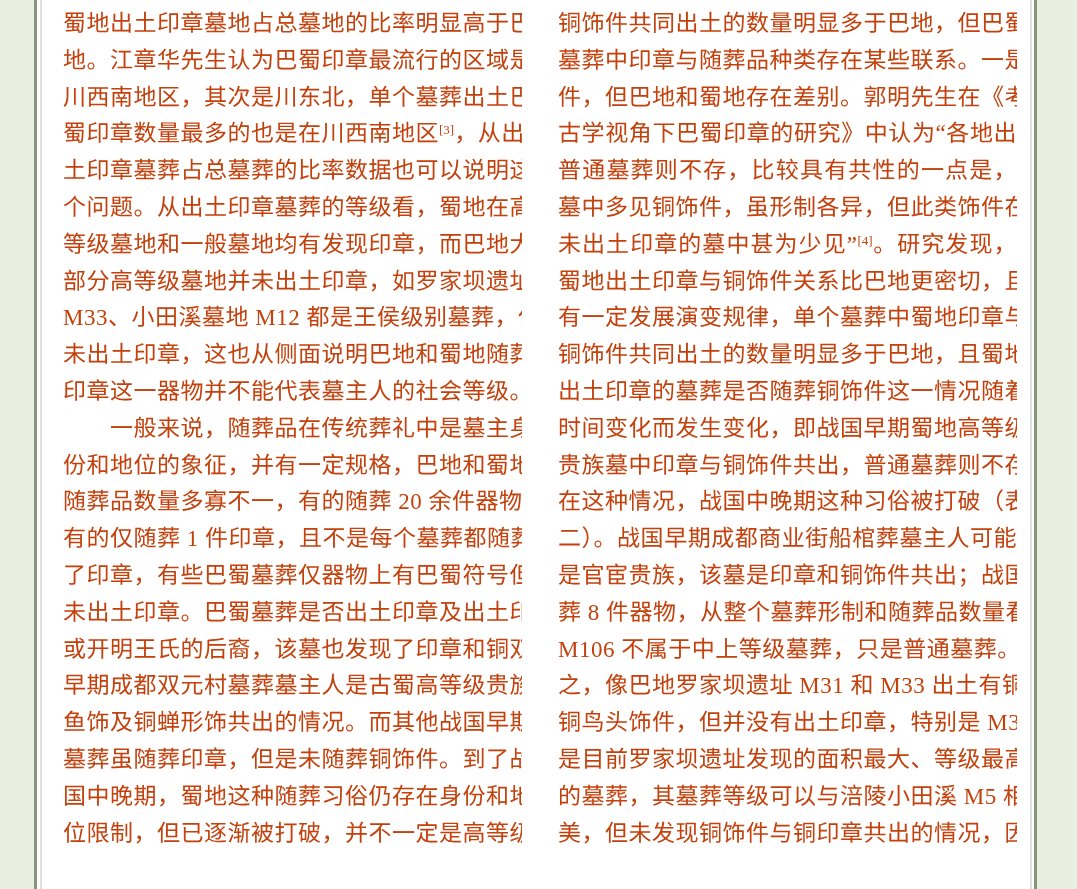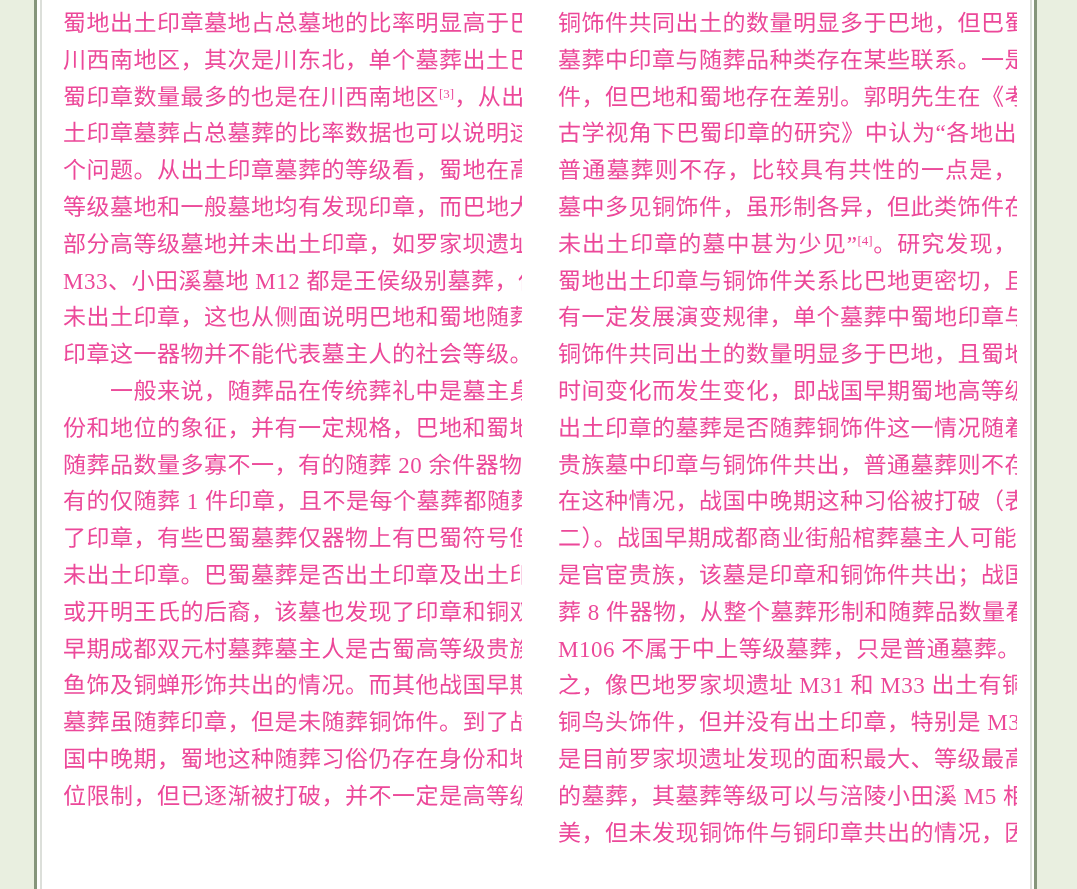--- a/index.html
+++ b/index.html
@@ -41,21 +41,21 @@
   .page-edge-left  { left: 40px; }
   .page-edge-right { left: 1030px; }
 
   
   .column {
     position: absolute;
     top: 6px;
     width: 459px;
     font-size: 23px;
     line-height: 36.8px;
-    color: #ec4899;
+    color: #c2410c;
     letter-spacing: 0.5px;
   }
   .column-left  { left: 63px; }
   .column-right { left: 558px; }
 
   .text-line {
     height: 36.8px;
     overflow: hidden;
     text-align: justify;
     text-align-last: justify;
@@ -71,20 +71,21 @@
 </head>
 <body>
 
 <div class="strip strip-left"></div>
 <div class="strip strip-right"></div>
 <div class="page-edge page-edge-left"></div>
 <div class="page-edge page-edge-right"></div>
 
 <div class="column column-left">
     <div class="text-line">蜀地出土印章墓地占总墓地的比率明显高于巴</div>
+    <div class="text-line">地。江章华先生认为巴蜀印章最流行的区域是</div>
     <div class="text-line">川西南地区，其次是川东北，单个墓葬出土巴</div>
     <div class="text-line">蜀印章数量最多的也是在川西南地区<sup class="ref">[3]</sup>，从出</div>
     <div class="text-line">土印章墓葬占总墓葬的比率数据也可以说明这</div>
     <div class="text-line">个问题。从出土印章墓葬的等级看，蜀地在高</div>
     <div class="text-line">等级墓地和一般墓地均有发现印章，而巴地大</div>
     <div class="text-line">部分高等级墓地并未出土印章，如罗家坝遗址</div>
     <div class="text-line">M33、小田溪墓地 M12 都是王侯级别墓葬，但均</div>
     <div class="text-line">未出土印章，这也从侧面说明巴地和蜀地随葬</div>
     <div class="text-line">印章这一器物并不能代表墓主人的社会等级。</div>
     <div class="text-line">　　一般来说，随葬品在传统葬礼中是墓主身</div>
@@ -105,22 +106,22 @@
     <div class="text-line">铜饰件共同出土的数量明显多于巴地，但巴蜀</div>
     <div class="text-line">墓葬中印章与随葬品种类存在某些联系。一是</div>
     <div class="text-line">件，但巴地和蜀地存在差别。郭明先生在《考</div>
     <div class="text-line">古学视角下巴蜀印章的研究》中认为“各地出</div>
     <div class="text-line">普通墓葬则不存，比较具有共性的一点是，</div>
     <div class="text-line">墓中多见铜饰件，虽形制各异，但此类饰件在</div>
     <div class="text-line">未出土印章的墓中甚为少见”<sup class="ref">[4]</sup>。研究发现，</div>
     <div class="text-line">蜀地出土印章与铜饰件关系比巴地更密切，且</div>
     <div class="text-line">有一定发展演变规律，单个墓葬中蜀地印章与</div>
     <div class="text-line">铜饰件共同出土的数量明显多于巴地，且蜀地</div>
+    <div class="text-line">出土印章的墓葬是否随葬铜饰件这一情况随着</div>
     <div class="text-line">时间变化而发生变化，即战国早期蜀地高等级</div>
-    <div class="text-line">出土印章的墓葬是否随葬铜饰件这一情况随着</div>
     <div class="text-line">贵族墓中印章与铜饰件共出，普通墓葬则不存</div>
     <div class="text-line">在这种情况，战国中晚期这种习俗被打破（表</div>
     <div class="text-line">二）。战国早期成都商业街船棺葬墓主人可能</div>
     <div class="text-line">是官宦贵族，该墓是印章和铜饰件共出；战国</div>
     <div class="text-line">葬 8 件器物，从整个墓葬形制和随葬品数量看，</div>
     <div class="text-line">M106 不属于中上等级墓葬，只是普通墓葬。反</div>
     <div class="text-line">之，像巴地罗家坝遗址 M31 和 M33 出土有铜璜、</div>
     <div class="text-line">铜鸟头饰件，但并没有出土印章，特别是 M33</div>
     <div class="text-line">是目前罗家坝遗址发现的面积最大、等级最高</div>
     <div class="text-line">的墓葬，其墓葬等级可以与涪陵小田溪 M5 相媲</div>

